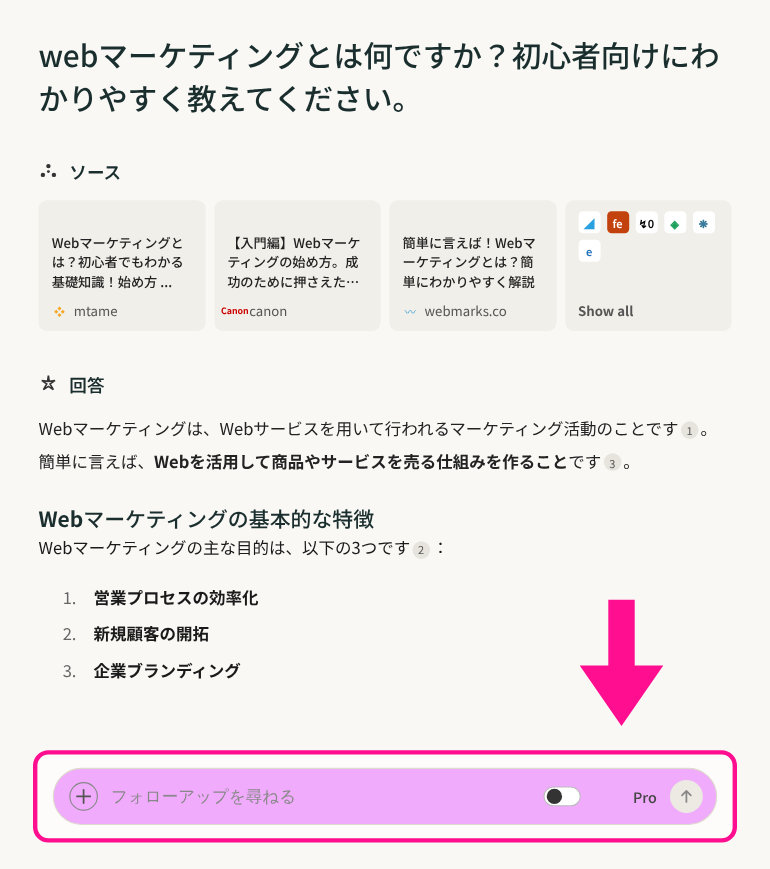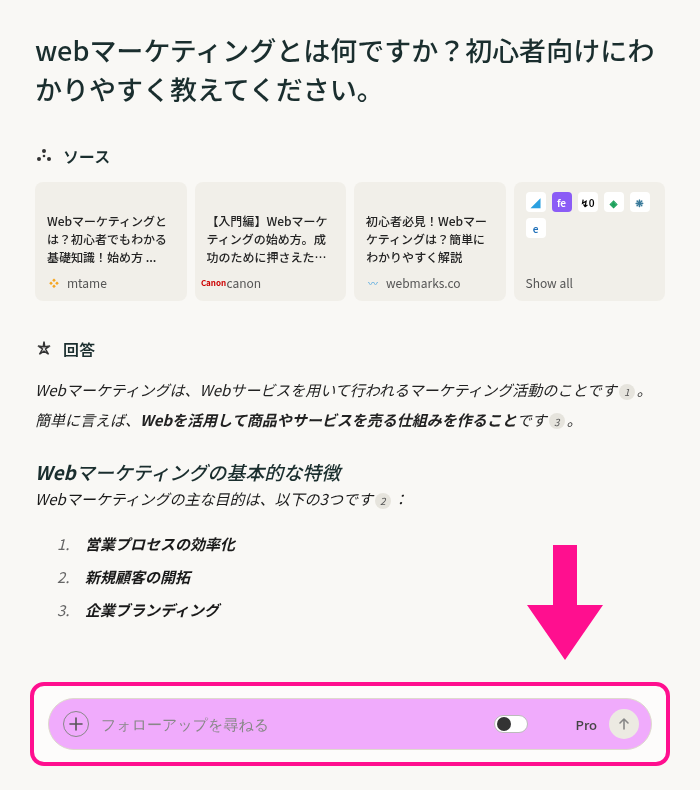--- a/index.html
+++ b/index.html
@@ -96,21 +96,20 @@
       height: 20px;
       border-radius: 4px;
       display: inline-flex;
       align-items: center;
       justify-content: center;
       font-size: 10px;
       font-weight: 600;
     }
     .answer-section {
       margin-top: 8px;
-      font-style: italic;
     }
     .answer-text {
       font-size: 15px;
       line-height: 1.95;
       color: #222;
       margin-bottom: 24px;
     }
     .cite {
       display: inline-flex;
       align-items: center;
@@ -270,37 +269,37 @@
       </div>
     </div>
     <div class="source-card">
       <div class="source-title">【入門編】Webマーケティングの始め方。成功のために押さえたい ...</div>
       <div class="source-meta">
         <span class="source-favicon" style="color:#cc0000;font-weight:bold;font-size:8px;">Canon</span>
         <span class="source-domain">canon</span>
       </div>
     </div>
     <div class="source-card">
-      <div class="source-title">初心者必見！Webマーケティングは？簡単にわかりやすく解説</div>
+      <div class="source-title">簡単に言えば！Webマーケティングとは？簡単にわかりやすく解説</div>
       <div class="source-meta">
         <span class="source-favicon" style="color:#4aa3df;">〰</span>
         <span class="source-domain">webmarks.co</span>
       </div>
     </div>
     <div class="source-card showall-card">
       <div class="favicons-grid" id="favgrid">
           <span class="fv" style="background: rgb(255, 255, 255); color: rgb(42, 160, 224);">◢</span>
-          <span class="fv" style="background: #8b5cf6; color: rgb(255, 255, 255);">fe</span>
+          <span class="fv" style="background: #c2410c; color: rgb(255, 255, 255);">fe</span>
           <span class="fv" style="background: rgb(255, 255, 255); color: rgb(0, 0, 0);">↯0</span>
           <span class="fv" style="background: rgb(255, 255, 255); color: rgb(26, 160, 90);">◈</span>
           <span class="fv" style="background: rgb(255, 255, 255); color: rgb(58, 122, 154);">❋</span>
           <span class="fv" style="background: rgb(255, 255, 255); color: rgb(30, 111, 184);">e</span>
         </div>
       <div class="source-meta">
-        <span class="source-domain" style="font-weight:400;">Show all</span>
+        <span class="source-domain" style="font-weight:700;">Show all</span>
       </div>
     </div>
   </div>
 
   <div class="section-header">
     <span class="section-icon">
       <svg width="18" height="18" viewBox="0 0 24 24" fill="none" stroke="#333" stroke-width="2">
           <path d="M12 2 L13 9 L20 8 L14 12 L18 19 L12 15 L6 19 L10 12 L4 8 L11 9 Z"></path>
         </svg>
     </span>

